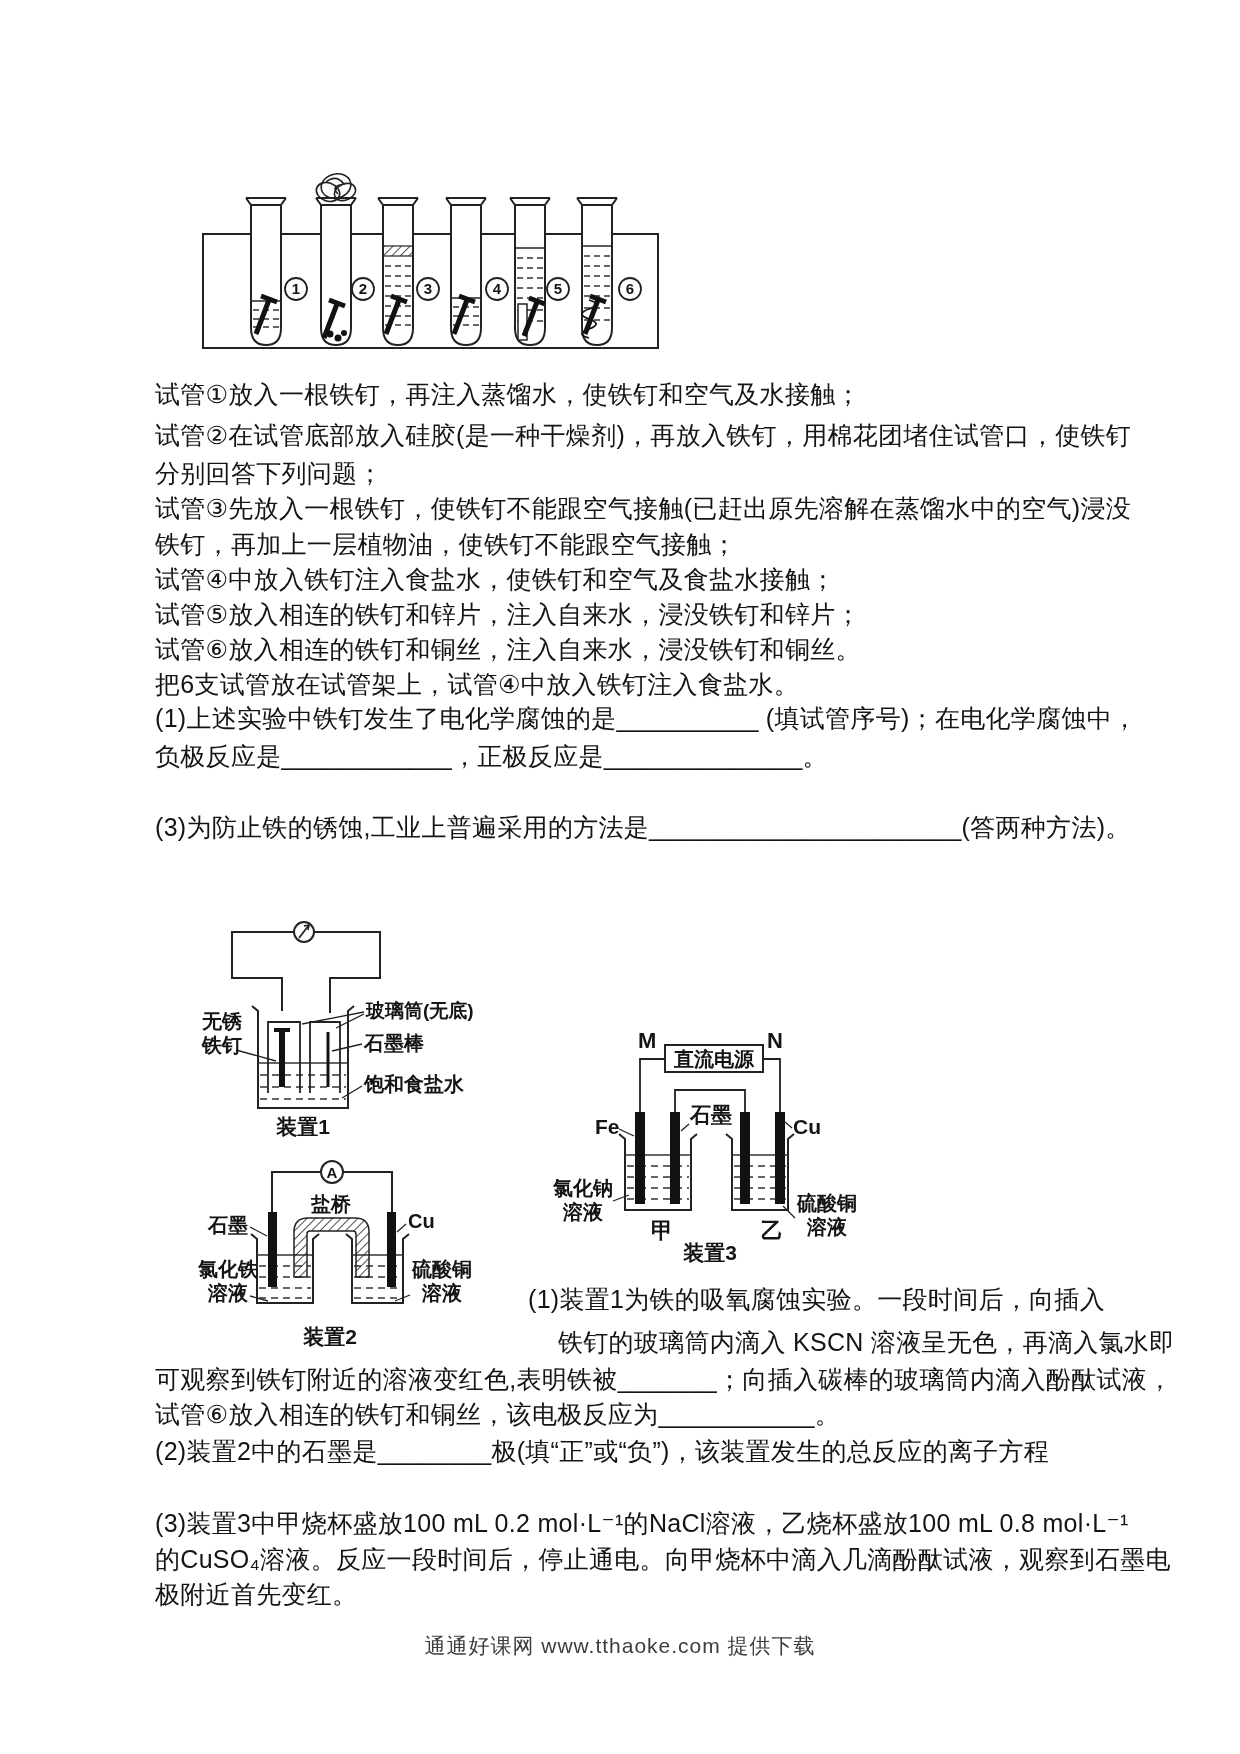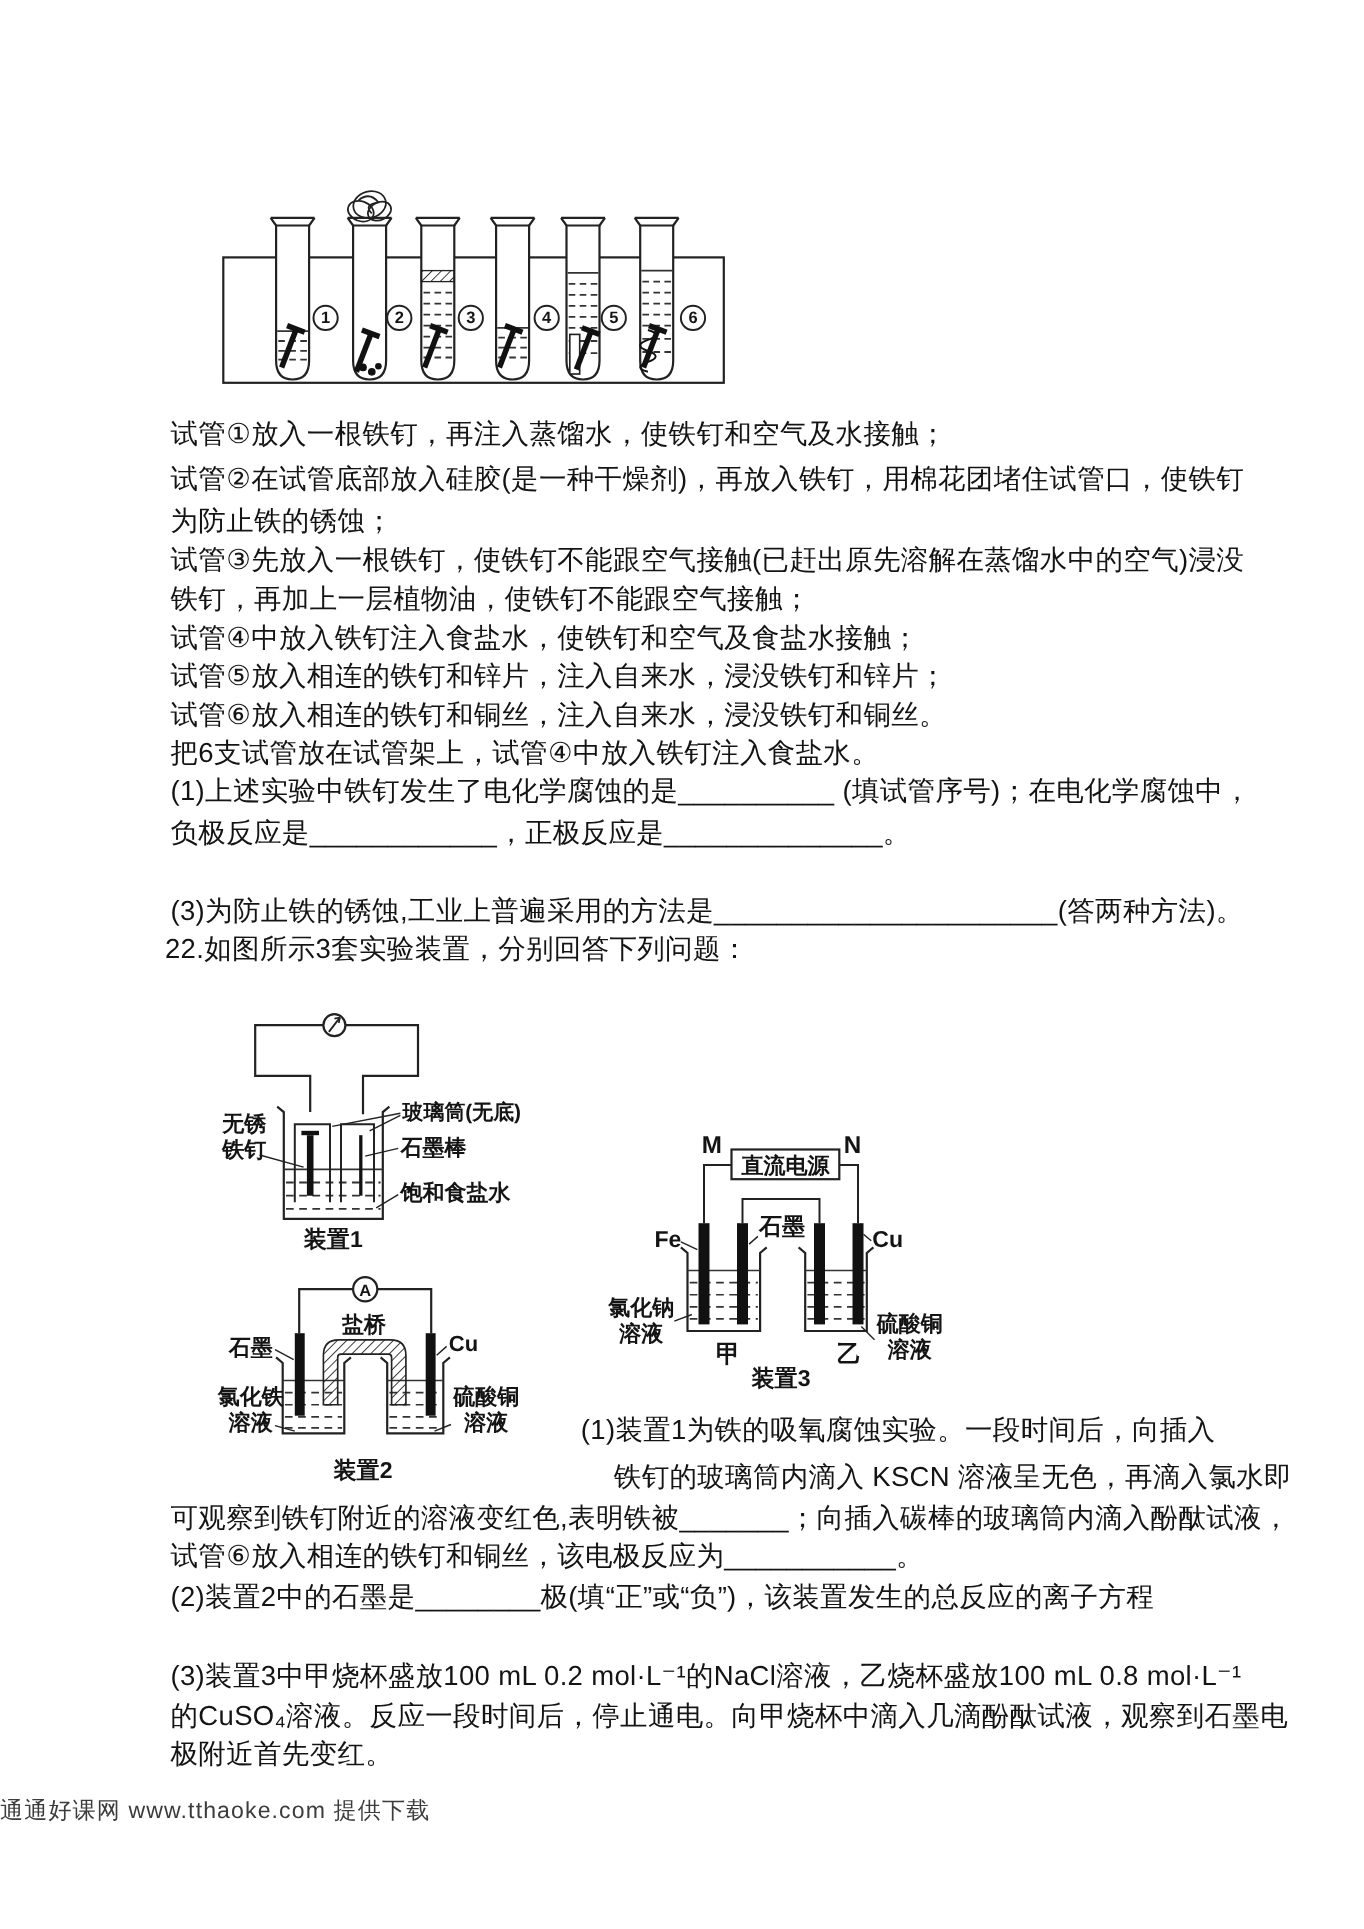--- a/index.html
+++ b/index.html
@@ -1,21 +1,21 @@
 <!DOCTYPE html>
 <html><head>
 <meta charset="utf-8">
 <style>
   html,body{margin:0;padding:0;background:#e8e8e8}
   .page{position:relative;width:1240px;height:1754px;margin:0 auto;background:#ffffff;
         font-family:"Liberation Sans","DejaVu Sans",sans-serif;color:#141414;overflow:hidden}
   .tl{position:absolute;left:155px;white-space:nowrap;font-size:25px;font-weight:400;letter-spacing:.3px}
   .page svg{position:absolute}
   .page svg text{font-weight:600;fill:#141414;font-family:"Liberation Sans","DejaVu Sans",sans-serif}
-  .footer{position:absolute;top:1632px;left:0;width:100%;text-align:left;
+  .footer{position:absolute;top:1632px;left:0;width:100%;text-align:center;
           font-size:21px;color:#3c3c3c;letter-spacing:1px;font-weight:400}
 </style>
 </head>
 <body>
 
 <div class="page">
 
   <svg style="left:185px;top:148px" width="490" height="205" viewBox="0 0 490 205">
     <defs>
       <pattern id="hatch_a" width="6" height="6" patternUnits="userSpaceOnUse" patternTransform="rotate(45)">
@@ -128,31 +128,30 @@
       <text x="178" y="146">2</text>
       <text x="243" y="146">3</text>
       <text x="312" y="146">4</text>
       <text x="373" y="146">5</text>
       <text x="445" y="146">6</text>
     </g>
   </svg>
 
   <div class="tl" style="top:378px">试管①放入一根铁钉，再注入蒸馏水，使铁钉和空气及水接触；</div>
   <div class="tl" style="top:419px">试管②在试管底部放入硅胶(是一种干燥剂)，再放入铁钉，用棉花团堵住试管口，使铁钉</div>
-  <div class="tl" style="top:457px">为防止铁的锈蚀；</div>
+  <div class="tl" style="top:457px">分别回答下列问题；</div>
   <div class="tl" style="top:492px">试管③先放入一根铁钉，使铁钉不能跟空气接触(已赶出原先溶解在蒸馏水中的空气)浸没</div>
   <div class="tl" style="top:563px">试管④中放入铁钉注入食盐水，使铁钉和空气及食盐水接触；</div>
   <div class="tl" style="top:528px">铁钉，再加上一层植物油，使铁钉不能跟空气接触；</div>
   <div class="tl" style="top:598px">试管⑤放入相连的铁钉和锌片，注入自来水，浸没铁钉和锌片；</div>
   <div class="tl" style="top:633px">试管⑥放入相连的铁钉和铜丝，注入自来水，浸没铁钉和铜丝。</div>
   <div class="tl" style="top:668px">把6支试管放在试管架上，试管④中放入铁钉注入食盐水。</div>
   <div class="tl" style="top:702px">(1)上述实验中铁钉发生了电化学腐蚀的是__________ (填试管序号)；在电化学腐蚀中，</div>
   <div class="tl" style="top:740px">负极反应是____________，正极反应是______________。</div>
   <div class="tl" style="top:811px">(3)为防止铁的锈蚀,工业上普遍采用的方法是______________________(答两种方法)。</div>
-  <div class="tl" style="top:846px;left:150px">22.如图所示3套实验装置，分别回答下列问题：</div>
 
   <svg style="left:190px;top:895px" width="320" height="245" viewBox="0 0 320 245">
 
     <polyline points="92,116 92,83 42,83 42,37 104,37" fill="none" stroke="#222" stroke-width="2"></polyline>
     <polyline points="124,37 190,37 190,83 140,83 140,118" fill="none" stroke="#222" stroke-width="2"></polyline>
 
     <g>
       <circle cx="114" cy="37" r="10" fill="#fff" stroke="#222" stroke-width="2"></circle>
       <line x1="109" y1="43" x2="119" y2="30" stroke="#222" stroke-width="1.8"></line>
       <path d="M119,30 l-5,1 M119,30 l-1,5" stroke="#222" stroke-width="1.6" fill="none"></path>

